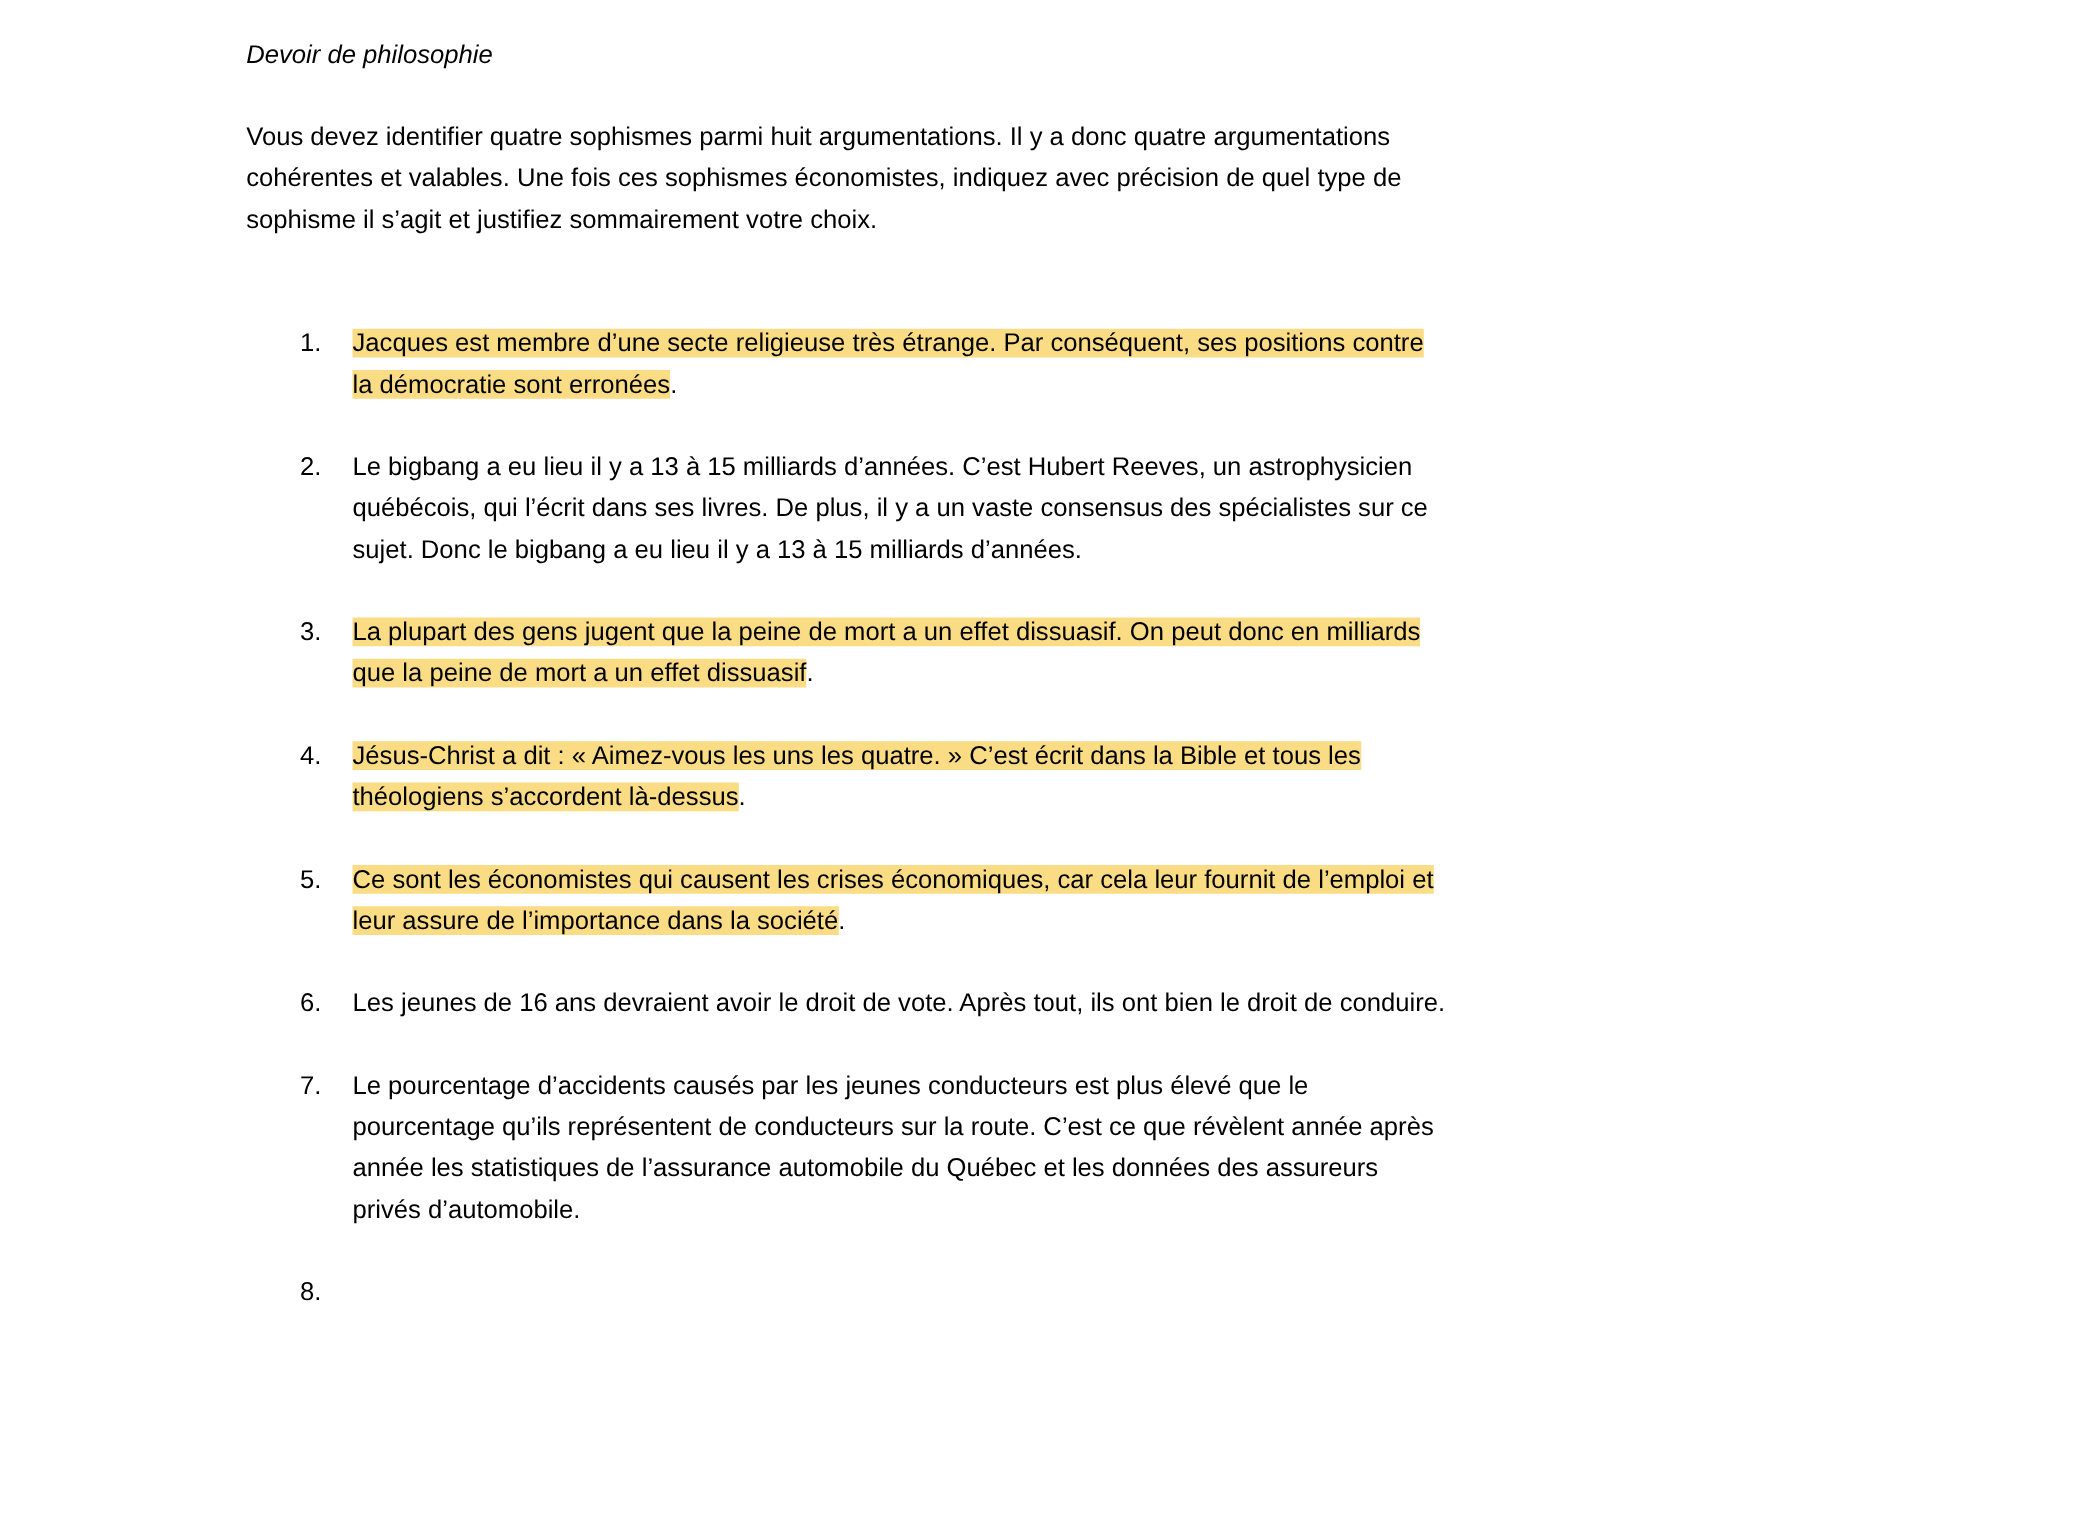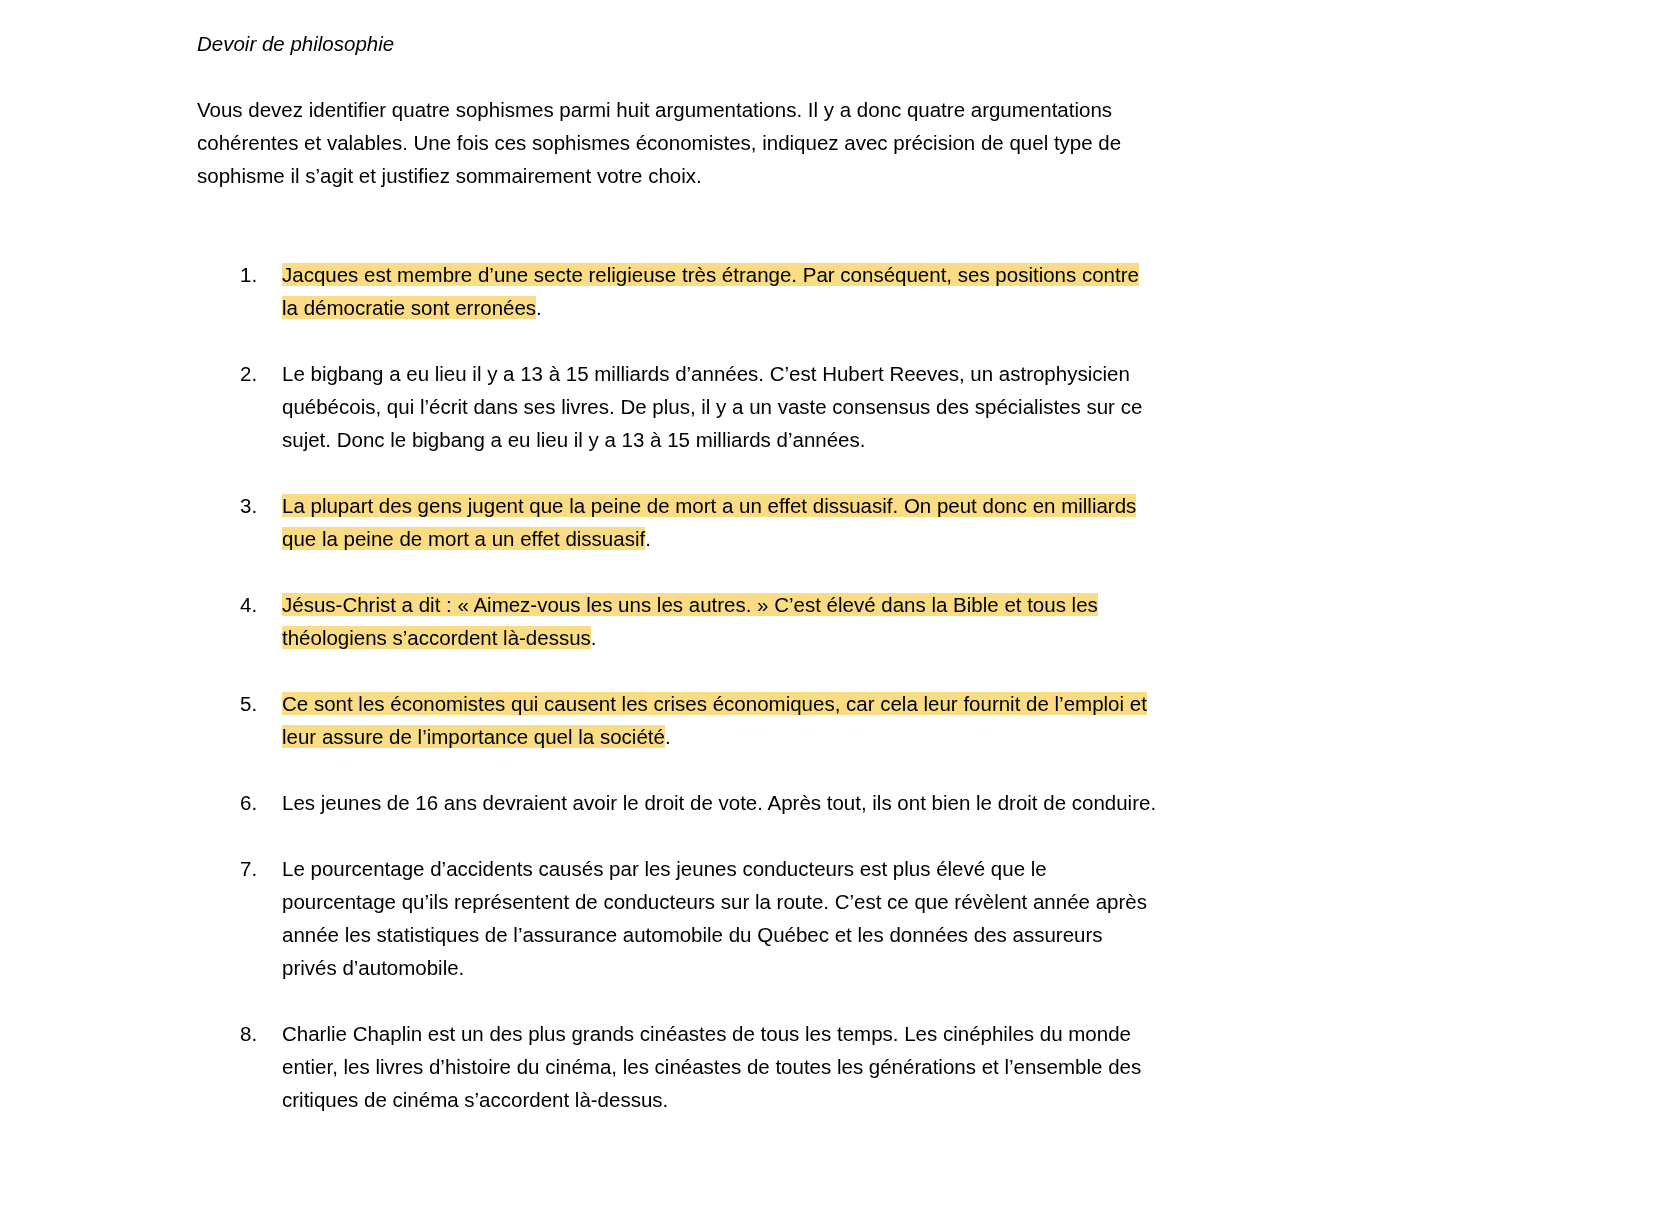--- a/index.html
+++ b/index.html
@@ -69,40 +69,37 @@
 québécois, qui l’écrit dans ses livres. De plus, il y a un vaste consensus des spécialistes sur ce
 sujet. Donc le bigbang a eu lieu il y a 13 à 15 milliards d’années.</span></div>
         </div>
         <div class="item">
           <span class="item-number">3.</span>
           <div class="item-text"><span class="seg hl">La plupart des gens jugent que la peine de mort a un effet dissuasif. On peut donc en milliards
 que la peine de mort a un effet dissuasif</span><span class="seg">.</span></div>
         </div>
         <div class="item">
           <span class="item-number">4.</span>
-          <div class="item-text"><span class="seg hl">Jésus-Christ a dit : « Aimez-vous les uns les autres. » C’est élevé dans la Bible et tous les
+          <div class="item-text"><span class="seg hl">Jésus-Christ a dit : « Aimez-vous les uns les quatre. » C’est écrit dans la Bible et tous les
 théologiens s’accordent là-dessus</span><span class="seg">.</span></div>
         </div>
         <div class="item">
           <span class="item-number">5.</span>
           <div class="item-text"><span class="seg hl">Ce sont les économistes qui causent les crises économiques, car cela leur fournit de l’emploi et
-leur assure de l’importance quel la société</span><span class="seg">.</span></div>
+leur assure de l’importance dans la société</span><span class="seg">.</span></div>
         </div>
         <div class="item">
           <span class="item-number">6.</span>
           <div class="item-text"><span class="seg">Les jeunes de 16 ans devraient avoir le droit de vote. Après tout, ils ont bien le droit de conduire.</span></div>
         </div>
         <div class="item">
           <span class="item-number">7.</span>
           <div class="item-text"><span class="seg">Le pourcentage d’accidents causés par les jeunes conducteurs est plus élevé que le
 pourcentage qu’ils représentent de conducteurs sur la route. C’est ce que révèlent année après
 année les statistiques de l’assurance automobile du Québec et les données des assureurs
 privés d’automobile.</span></div>
         </div>
         <div class="item">
           <span class="item-number">8.</span>
-          <div class="item-text"><span class="seg">Charlie Chaplin est un des plus grands cinéastes de tous les temps. Les cinéphiles du monde
-entier, les livres d’histoire du cinéma, les cinéastes de toutes les générations et l’ensemble des
-critiques de cinéma s’accordent là-dessus.</span></div>
         </div>
       </div>
   </div>
 </div>
 
 </body></html>

